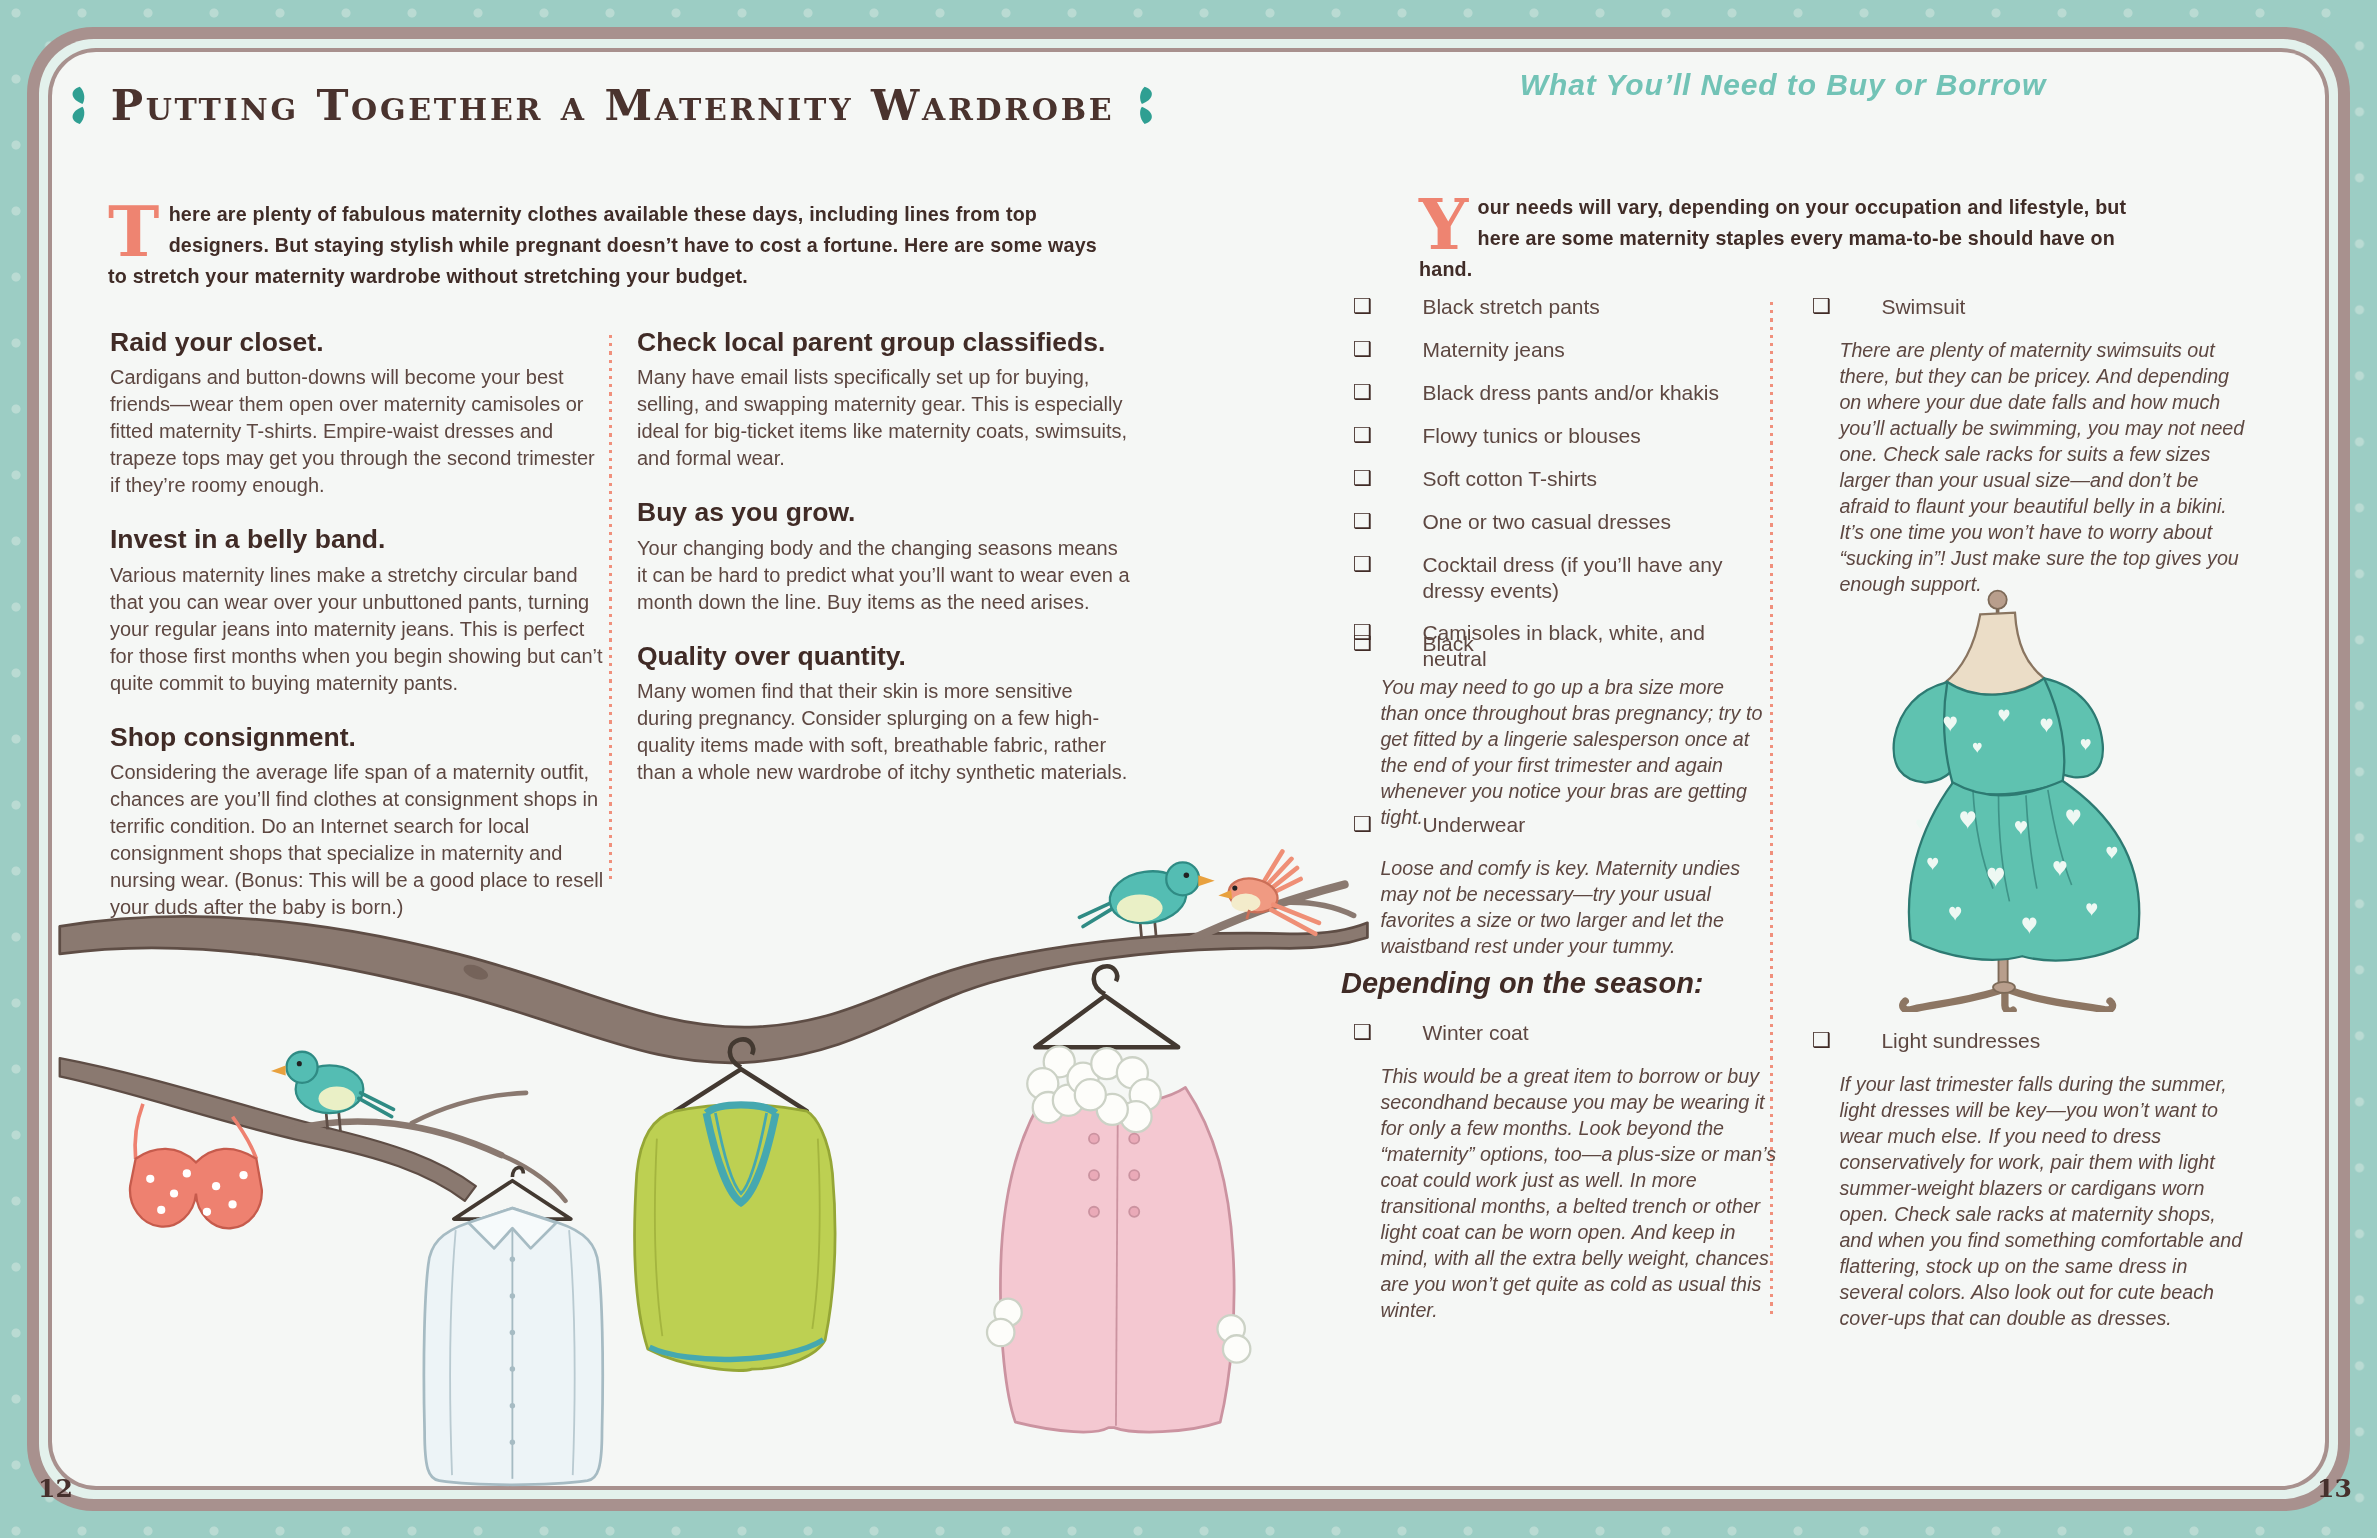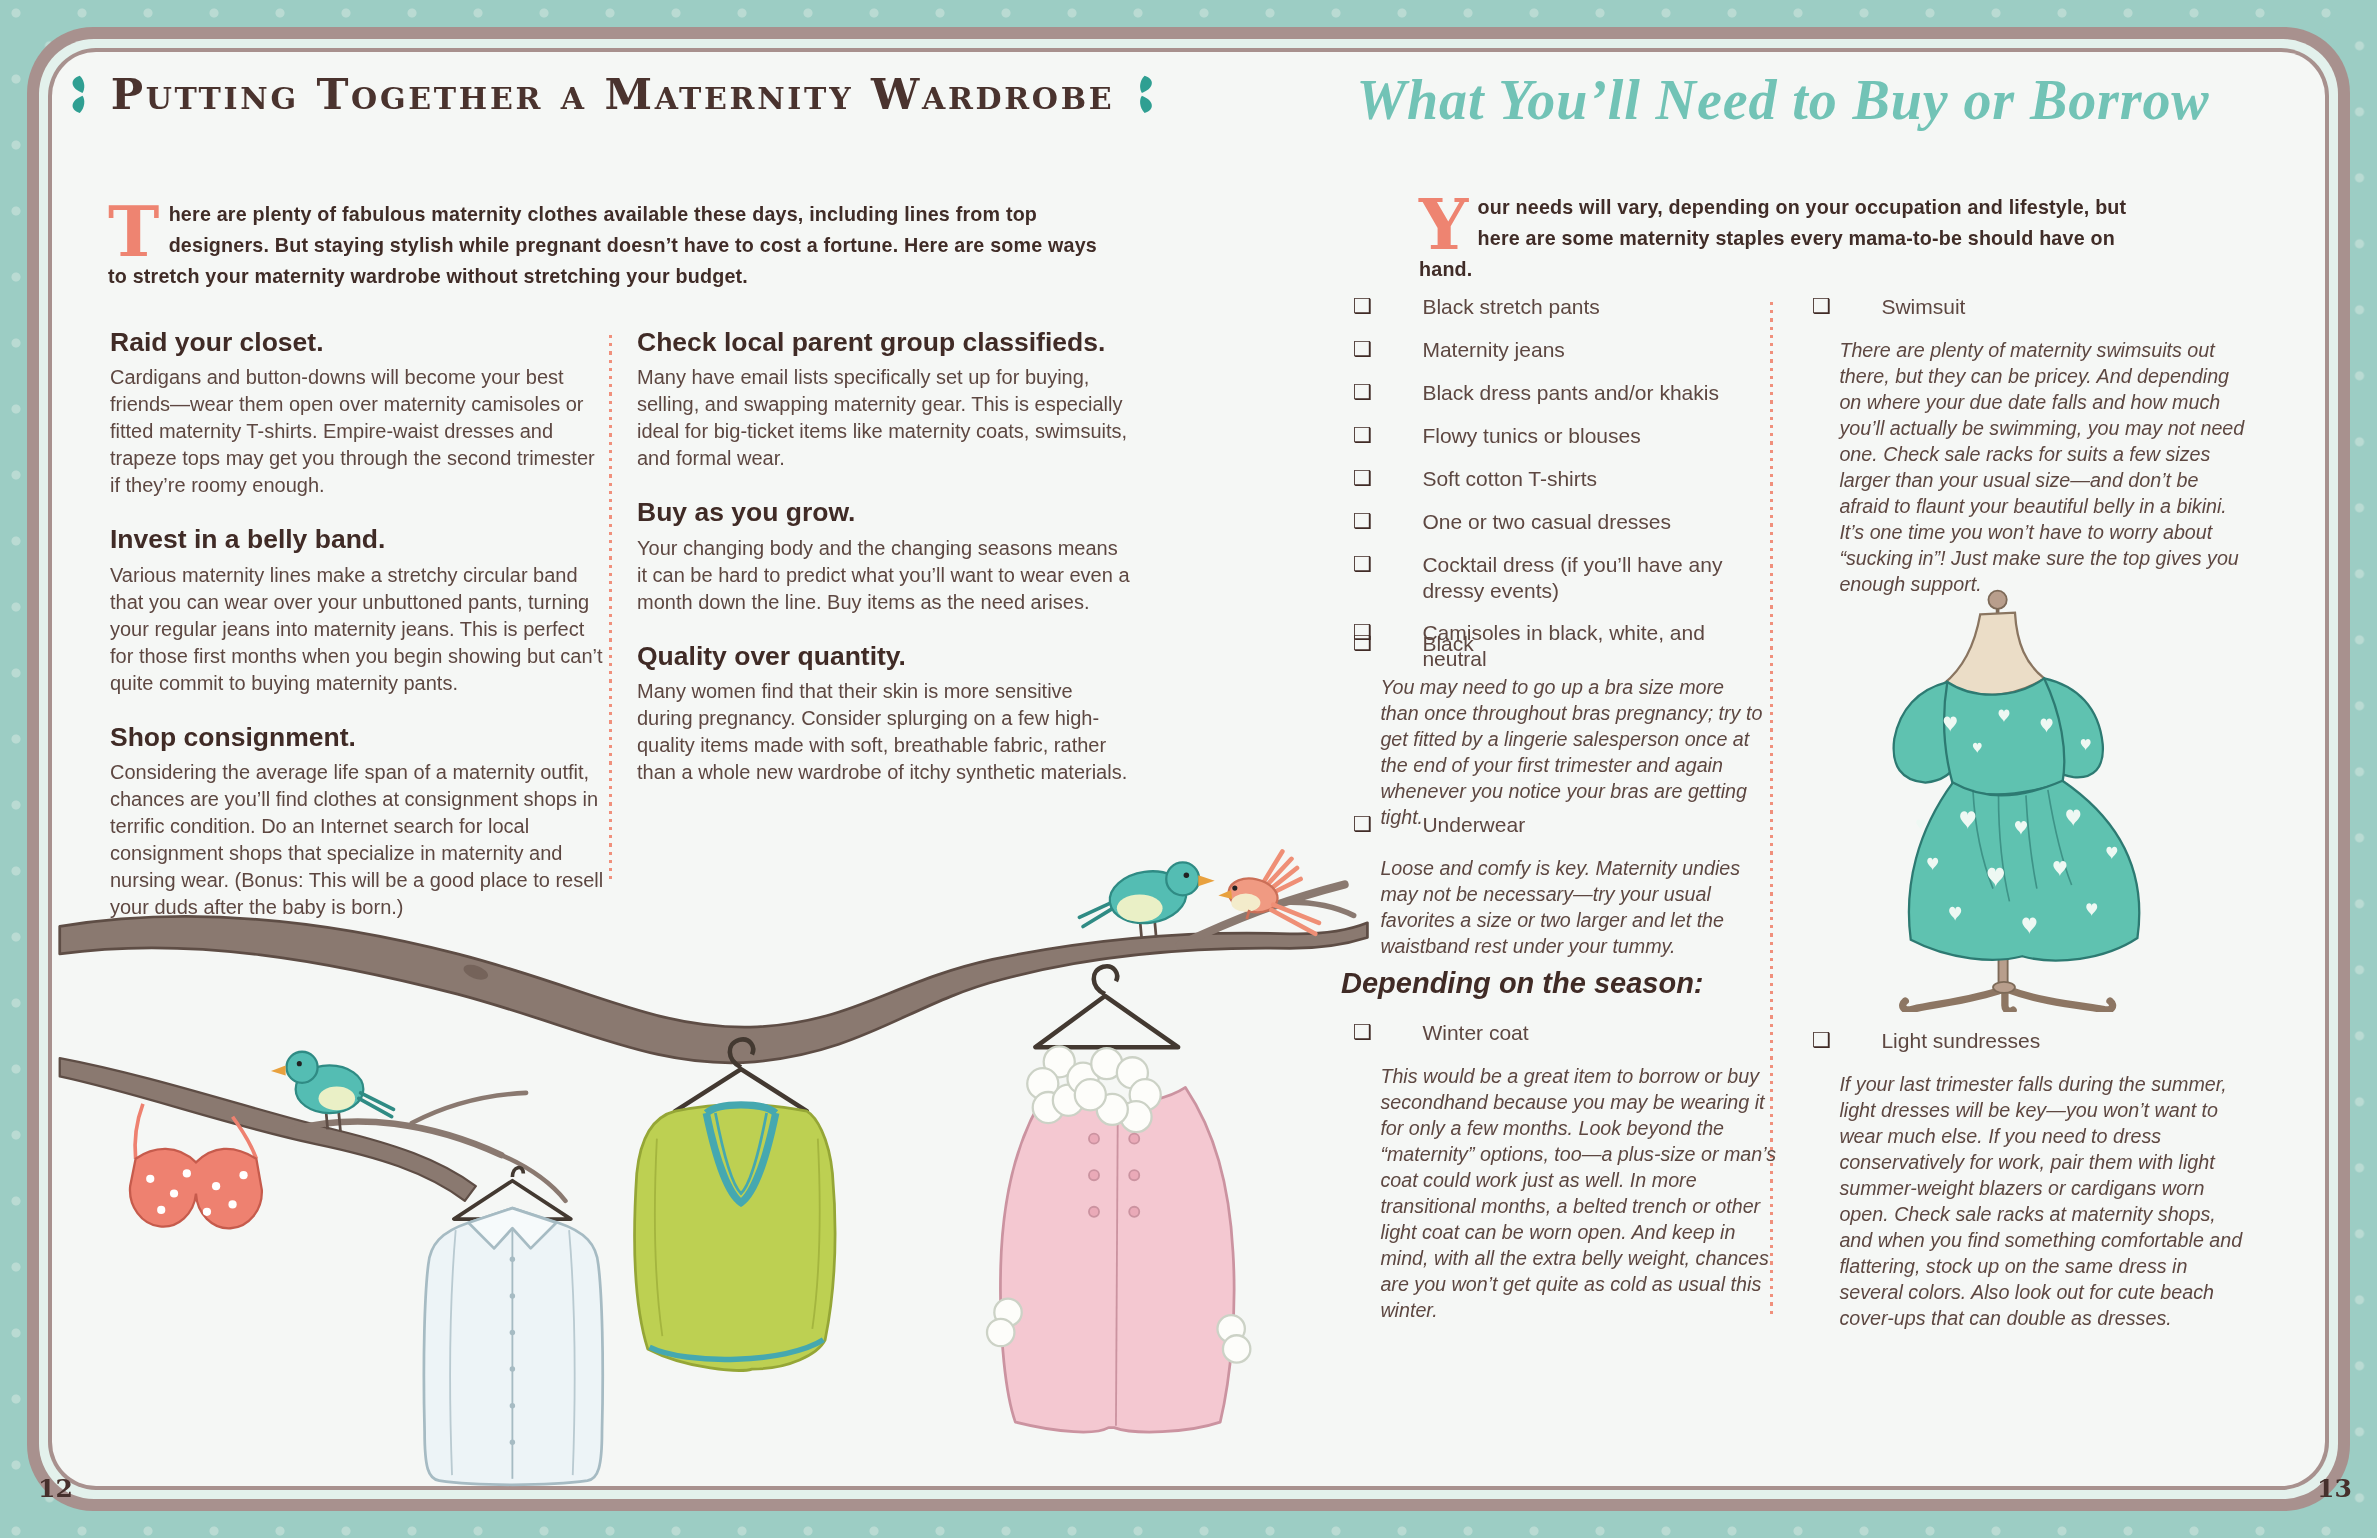--- a/index.html
+++ b/index.html
@@ -13,42 +13,42 @@
     background-size:66px 66px,66px 66px;
     background-position:16.5px 12.8px,49px 46px;
   }
   .frame-outer{position:absolute;inset:27.4px;background:#a8918e;border-radius:66px;}
   .frame-mint{position:absolute;inset:12px;background:#e3f1ec;border-radius:55px;}
   .frame-line{position:absolute;inset:8.2px;background:#a8918e;border-radius:48px;}
   .frame-card{position:absolute;inset:4.6px;background:#f5f7f5;border-radius:44px;}
   .content{position:absolute;inset:0;z-index:5;}
 
   
-  .lp-title-row{position:absolute;left:96px;top:69px;width:1033px;display:flex;align-items:center;justify-content:center;gap:16px;}
+  .lp-title-row{position:absolute;left:96px;top:80px;width:1033px;display:flex;align-items:center;justify-content:center;gap:16px;}
   .lp-title{font-family:"DejaVu Serif", serif;font-variant:small-caps;font-weight:700;font-size:43px;letter-spacing:2.7px;color:#4a332e;white-space:nowrap;}
   .ornament{flex:0 0 auto;}
   .ornament.flip{transform:scaleX(-1);}
 
   .intro{font-weight:bold;font-size:19.7px;line-height:31px;color:#402c27;letter-spacing:0.2px;}
   .lp-intro{position:absolute;left:108px;top:199px;width:1004px;}
   .rp-intro{position:absolute;left:1419px;top:192px;width:750px;}
   .dropcap{float:left;font-family:"DejaVu Serif", serif;font-weight:700;font-size:69px;line-height:57px;color:#ee8471;margin:3.7px 9.1px 0 0;}
 
   .col{position:absolute;top:327px;width:494px;}
   .col1{left:110px;} .col2{left:637px;}
   .section h3{margin:0 0 6.4px;font-size:26.5px;font-weight:700;color:#402b26;font-family:"Liberation Sans", sans-serif;}
   .section p{margin:0 0 25px;font-size:20px;line-height:27px;color:#5d4741;}
 
   .v-dotted{position:absolute;width:2.7px;background:repeating-linear-gradient(to bottom,#f0907c 0 3.2px,rgba(0,0,0,0) 3.2px 8.2px);}
   .div-left{left:609px;top:335px;height:549px;}
   .div-right{left:1770px;top:302px;height:1013px;}
 
   
   .rp-title{position:absolute;left:1326px;top:68px;width:914px;text-align:center;
-    font-family:Liberation Serif, serif;font-style:italic;font-weight:700;font-size:56px;color:#72c3b6;letter-spacing:0.9px;}
+    font-family:Liberation Sans, sans-serif;font-style:italic;font-weight:700;font-size:30px;color:#72c3b6;letter-spacing:0.9px;}
 
   .check-block{position:absolute;}
   .check-row{display:flex;align-items:flex-start;margin-bottom:17.4px;}
   .checkbox{font-family:"DejaVu Sans", sans-serif;font-size:21px;line-height:25.6px;color:#402b26;margin-right:14.6px;flex:0 0 auto;}
   .check-label{font-size:21px;line-height:25.6px;color:#5d4741;margin-left:36px;}
   .check-note{margin:9.1px 0 0 27.4px;font-style:italic;font-size:19.7px;line-height:26px;color:#5d4741;}
 
   .cl-left{left:1353px;top:294px;width:413px;}
   .bras-block{left:1353px;top:631px;width:413px;}
   .underwear-block{left:1353px;top:812px;width:413px;}

